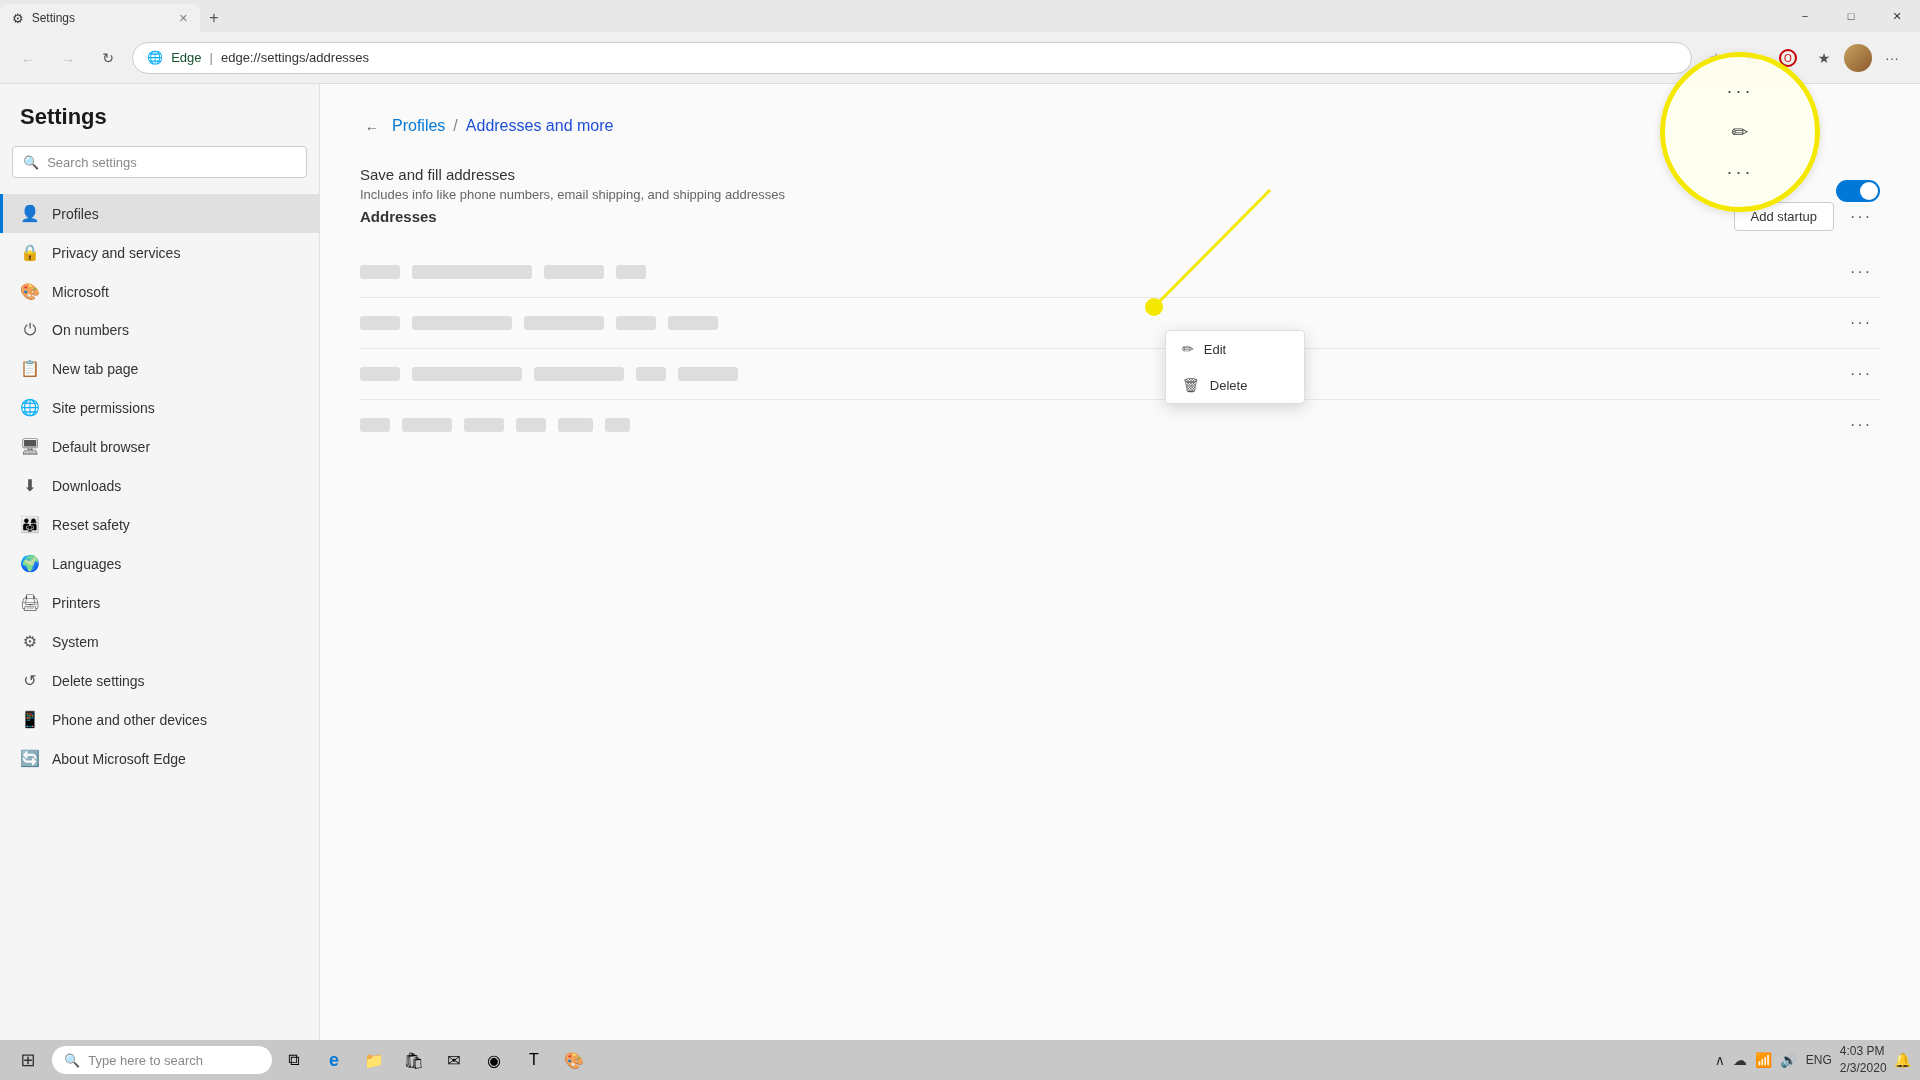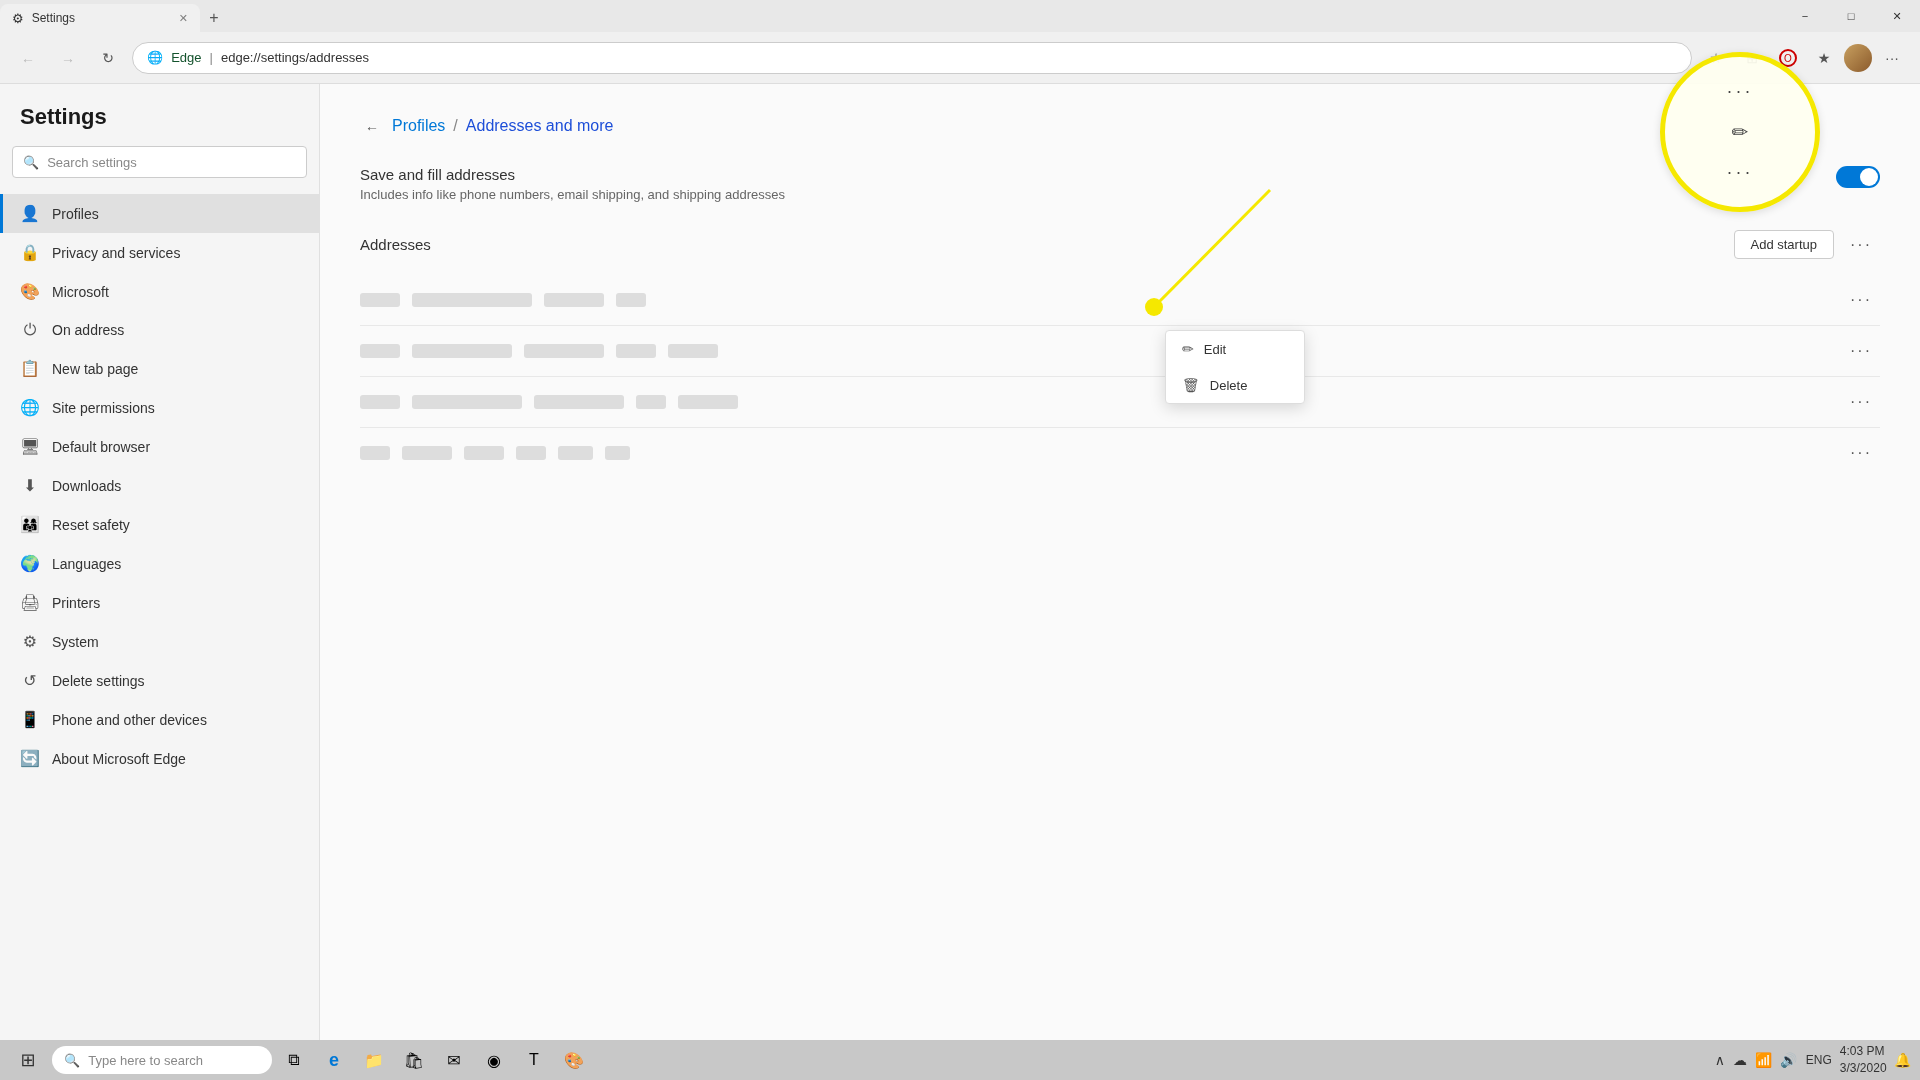--- a/index.html
+++ b/index.html
@@ -164,22 +164,21 @@
       cursor: pointer; color: #555; font-size: 14px;
       width: 24px; height: 24px;
       display: flex; align-items: center; justify-content: center;
     }
     .breadcrumb-link { color: #0078d7; cursor: pointer; font-weight: 400; }
     .breadcrumb-sep { color: #888; }
     .breadcrumb-current { color: #1d4ed8; font-weight: 400; }
 
     
     .toggle-row {
-      display: flex; align-items: flex-start; justify-content: space-between;
-      margin-bottom: 28px;
+      display: flex; align-items: flex-end; justify-content: space-between;
     }
     .toggle-label { font-size: 15px; color: #333; margin-bottom: 4px; }
     .toggle-desc { font-size: 13px; color: #666; max-width: 700px; }
     .toggle {
       width: 44px; height: 22px;
       background: #0078d7;
       border-radius: 11px;
       position: relative;
       cursor: pointer;
       flex-shrink: 0;
@@ -193,21 +192,21 @@
       border-radius: 50%;
       top: 2px; right: 2px;
       transition: all 0.2s;
     }
 
     
     .addresses-header {
       display: flex; align-items: center; justify-content: space-between;
       margin-bottom: 16px;
     }
-    .addresses-title { font-size: 15px; font-weight: 400; color: #333; }
+    .addresses-title { font-size: 15px; font-weight: 700; color: #333; }
     .add-address-btn {
       padding: 6px 16px;
       border: 1px solid #ccc;
       background: white;
       border-radius: 4px;
       font-size: 13px;
       cursor: pointer;
       color: #333;
       display: flex; align-items: center; gap: 8px;
     }
@@ -392,21 +391,21 @@
     <div class="nav-item">
       <span class="nav-item-icon">🔒</span>
       <span>Privacy and services</span>
     </div>
     <div class="nav-item">
       <span class="nav-item-icon">🎨</span>
       <span>Microsoft</span>
     </div>
     <div class="nav-item">
       <span class="nav-item-icon">⏻</span>
-      <span>On address</span>
+      <span>On numbers</span>
     </div>
     <div class="nav-item">
       <span class="nav-item-icon">📋</span>
       <span>New tab page</span>
     </div>
     <div class="nav-item">
       <span class="nav-item-icon">🌐</span>
       <span>Site permissions</span>
     </div>
     <div class="nav-item">
@@ -560,17 +559,17 @@
   <div class="taskbar-icon">🎨</div>
   <div class="taskbar-spacer"></div>
   <div class="system-tray">
     <span class="tray-icon">∧</span>
     <span class="tray-icon">☁</span>
     <span class="tray-icon">📶</span>
     <span class="tray-icon">🔊</span>
     <span style="font-size:12px;">ENG</span>
     <div class="clock">
       <div>4:03 PM</div>
-      <div>3/3/2020</div>
+      <div>2/3/2020</div>
     </div>
     <span class="tray-icon">🔔</span>
   </div>
 </div>
 
 </body></html>

